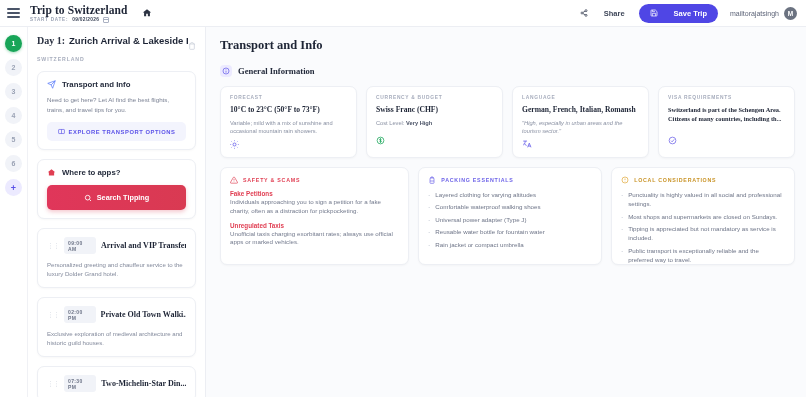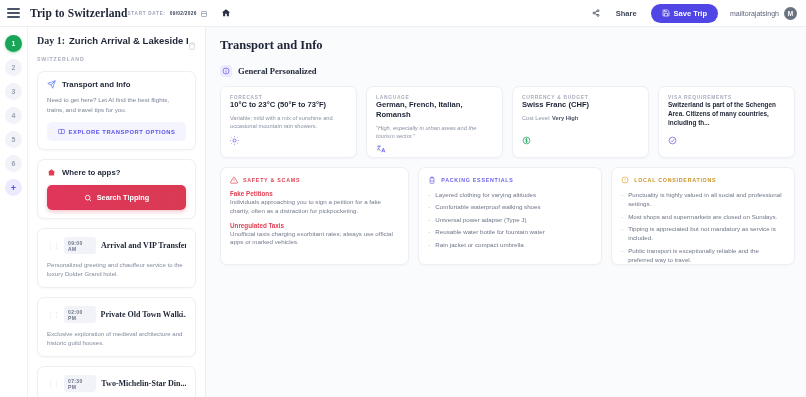--- a/index.html
+++ b/index.html
@@ -16,21 +16,21 @@
     height: 27px;
     flex: 0 0 27px;
     display: flex;
     align-items: center;
     padding: 0 9px 0 7px;
     background: #ffffff;
     border-bottom: 1px solid #eceef3;
   }
   .hamburger { width: 13px; display: flex; flex-direction: column; gap: 2.5px; cursor: pointer; margin-right: 10px; }
   .hamburger i { display: block; height: 1.5px; background: #4a5468; border-radius: 1px; }
-  .title-block { display: flex; justify-content: flex-start; }
+  .title-block { display: flex; flex-direction: column; justify-content: flex-start; }
   .app-title {
     font-family: "Liberation Serif", serif;
     font-weight: bold;
     font-size: 11.5px;
     color: #1d2435;
     letter-spacing: .1px;
     line-height: 12px;
   }
   .start-row { display: flex; align-items: center; gap: 4px; margin-top: 1px; }
   .start-label {
@@ -42,21 +42,21 @@
   .cal-icon::before { content:""; position:absolute; top:1.3px; left:0; right:0; height:.8px; background:#aab1c2; }
   .home-icon { margin-left: 14px; color: #2b3242; display: flex; align-items: center; cursor: pointer; }
   .spacer { flex: 1; }
 
   .share-btn {
     display: flex; align-items: center; gap: 16px;
     font-size: 7.5px; font-weight: bold; color: #3d4558;
     padding: 4px 8px; border-radius: 20px; cursor: pointer;
   }
   .save-btn {
-    display: flex; align-items: center; gap: 4px;
+    display: flex; align-items: center; gap: 16px;
     background: #4f46e5; color: #fff;
     font-size: 7.5px; font-weight: bold;
     padding: 5px 11px; border-radius: 20px; border: none;
     cursor: pointer; margin-left: 6px;
   }
   .user-name { font-size: 7px; color: #5d6478; margin-left: 12px; }
   .avatar {
     width: 13px; height: 13px; border-radius: 50%;
     background: #6b7280; color: #fff; font-size: 6.5px; font-weight: bold;
     display: flex; align-items: center; justify-content: center;
@@ -177,21 +177,21 @@
   .info-card {
     background: #fff; border: 1px solid #edeff4; border-radius: 7px;
     padding: 8px 9px 8px 9px; height: 72px;
     display: flex; flex-direction: column;
     box-shadow: 0 1px 2px rgba(20,25,40,.03);
   }
   .ic-label {
     font-size: 4.9px; letter-spacing: .7px; font-weight: bold;
     color: #a7adbd; text-transform: uppercase;
   }
-  .ic-value { font-size: 7.6px; font-weight: bold; color: #1d2435; line-height: 10px; }
+  .ic-value { font-size: 7.6px; font-weight: bold; color: #1d2435; margin-top: 5px; line-height: 10px; font-family: Liberation Serif, serif; }
   .ic-sub { font-size: 5.7px; color: #8a91a3; line-height: 8px; margin-top: 4px; }
   .ic-sub b { color: #4a5266; }
   .ic-sub.italic { font-style: italic; }
   .ic-icon { margin-top: auto; }
 
   .grid3 { display: grid; grid-template-columns: 1.03fr 1fr 1fr; gap: 9px; margin-top: 9px; }
   .list-card {
     background: #fff; border: 1px solid #edeff4; border-radius: 7px;
     padding: 8px 9px; height: 98px; overflow: hidden;
     box-shadow: 0 1px 2px rgba(20,25,40,.03);
@@ -360,21 +360,21 @@
     <div class="main-h1">Transport and Info</div>
 
     <div class="section-head">
       <span class="sec-icon-box">
         <svg width="8" height="8" viewBox="0 0 24 24" fill="none" stroke="currentColor" stroke-width="2">
             <circle cx="12" cy="12" r="9"></circle>
             <line x1="12" y1="11" x2="12" y2="17"></line>
             <circle cx="12" cy="7.6" r="1.2" fill="currentColor" stroke="none"></circle>
           </svg>
       </span>
-      <span class="sec-title">General Personalized</span>
+      <span class="sec-title">General Information</span>
     </div>
 
     <div class="grid4">
 
       <div class="info-card">
         <div class="ic-label">FORECAST</div>
         <div class="ic-value">10°C to 23°C (50°F to 73°F)</div>
         <div class="ic-sub">Variable; mild with a mix of sunshine and occasional mountain rain showers.</div>
         <div class="ic-icon" style="color:#5b52e8;">
           <svg width="9" height="9" viewBox="0 0 24 24" fill="none" stroke="currentColor" stroke-width="2">
@@ -385,43 +385,43 @@
               <line x1="18.4" y1="18.4" x2="19.8" y2="19.8"></line>
               <line x1="1" y1="12" x2="3" y2="12"></line>
               <line x1="21" y1="12" x2="23" y2="12"></line>
               <line x1="4.2" y1="19.8" x2="5.6" y2="18.4"></line>
               <line x1="18.4" y1="5.6" x2="19.8" y2="4.2"></line>
             </svg>
         </div>
       </div>
 
       <div class="info-card">
+        <div class="ic-label">CURRENCY &amp; BUDGET</div>
+        <div class="ic-value">Swiss Franc (CHF)</div>
+        <div class="ic-sub">
+          <span>Cost Level:</span>
+          <b>Very High</b>
+        </div>
+        <div class="ic-icon" style="color:#18a558;">
+          <svg width="9" height="9" viewBox="0 0 24 24" fill="none" stroke="currentColor" stroke-width="2">
+              <circle cx="12" cy="12" r="9"></circle>
+              <path d="M12 6v12M14.5 9.2A2.6 2.6 0 0 0 12 7.8c-1.4 0-2.5.9-2.5 2.1s1.1 1.8 2.5 2.1 2.5.9 2.5 2.1-1.1 2.1-2.5 2.1a2.6 2.6 0 0 1-2.5-1.4"></path>
+            </svg>
+        </div>
+      </div>
+
+      <div class="info-card">
         <div class="ic-label">LANGUAGE</div>
         <div class="ic-value">German, French, Italian, Romansh</div>
         <div class="ic-sub italic">"High, especially in urban areas and the tourism sector."</div>
         <div class="ic-icon" style="color:#5b52e8;">
           <svg width="10" height="10" viewBox="0 0 24 24" fill="none" stroke="currentColor" stroke-width="1.8">
               <path d="M3 5h9M7.5 5v1.5c0 3.5-2 6.5-4.5 8"></path>
               <path d="M5 10.5c1.5 2.6 3.8 4.3 6 5"></path>
               <path d="M13.5 20l4-10 4 10M15 17h5"></path>
-            </svg>
-        </div>
-      </div>
-
-      <div class="info-card">
-        <div class="ic-label">CURRENCY &amp; BUDGET</div>
-        <div class="ic-value">Swiss Franc (CHF)</div>
-        <div class="ic-sub">
-          <span>Cost Level:</span>
-          <b>Very High</b>
-        </div>
-        <div class="ic-icon" style="color:#18a558;">
-          <svg width="9" height="9" viewBox="0 0 24 24" fill="none" stroke="currentColor" stroke-width="2">
-              <circle cx="12" cy="12" r="9"></circle>
-              <path d="M12 6v12M14.5 9.2A2.6 2.6 0 0 0 12 7.8c-1.4 0-2.5.9-2.5 2.1s1.1 1.8 2.5 2.1 2.5.9 2.5 2.1-1.1 2.1-2.5 2.1a2.6 2.6 0 0 1-2.5-1.4"></path>
             </svg>
         </div>
       </div>
 
       <div class="info-card">
         <div class="ic-label">VISA REQUIREMENTS</div>
         <div class="ic-value" style="font-size:6.4px;line-height:9px;font-weight:bold;">Switzerland is part of the Schengen Area. Citizens of many countries, including th...</div>
         <div class="ic-icon" style="color:#6d63e8;">
           <svg width="9" height="9" viewBox="0 0 24 24" fill="none" stroke="currentColor" stroke-width="2">
               <circle cx="12" cy="12" r="9"></circle>

